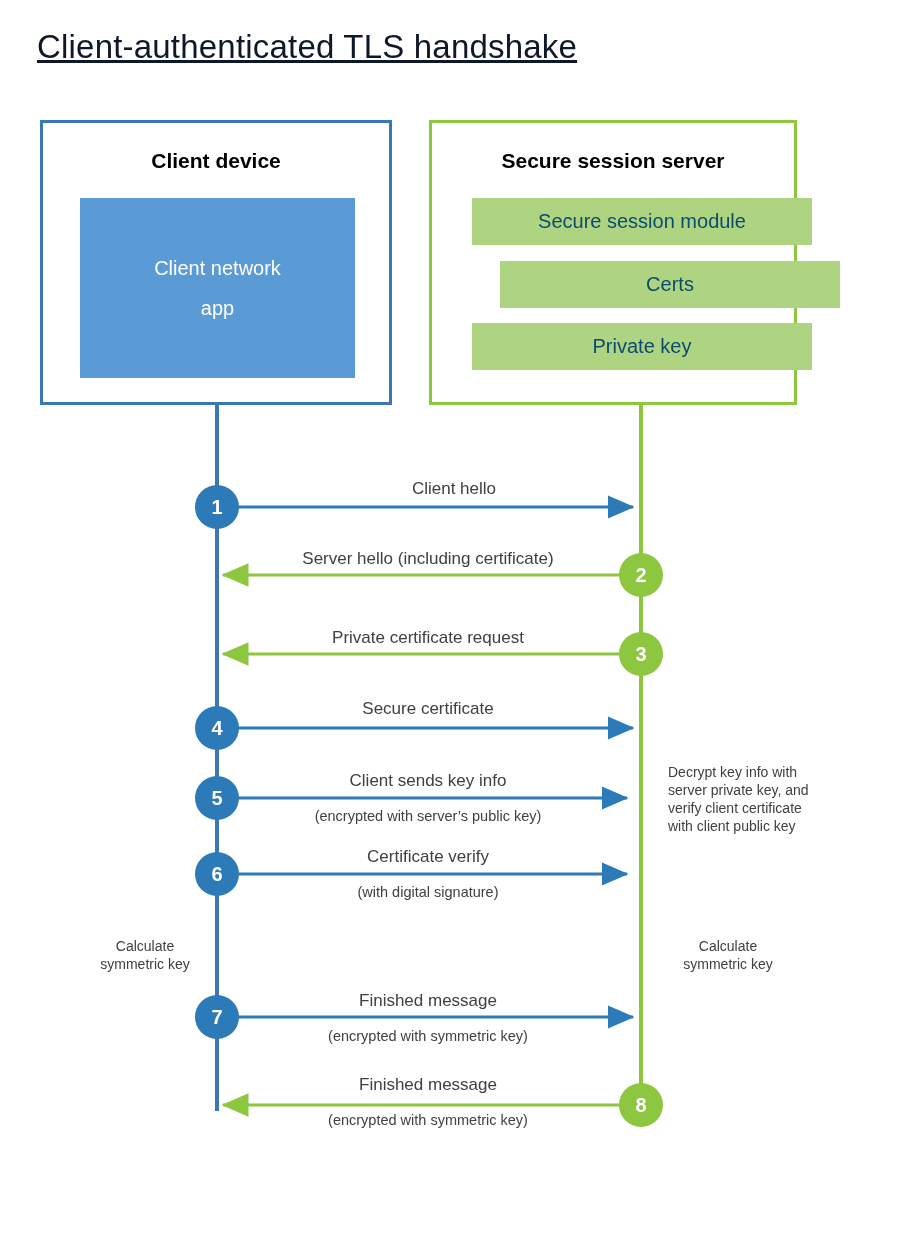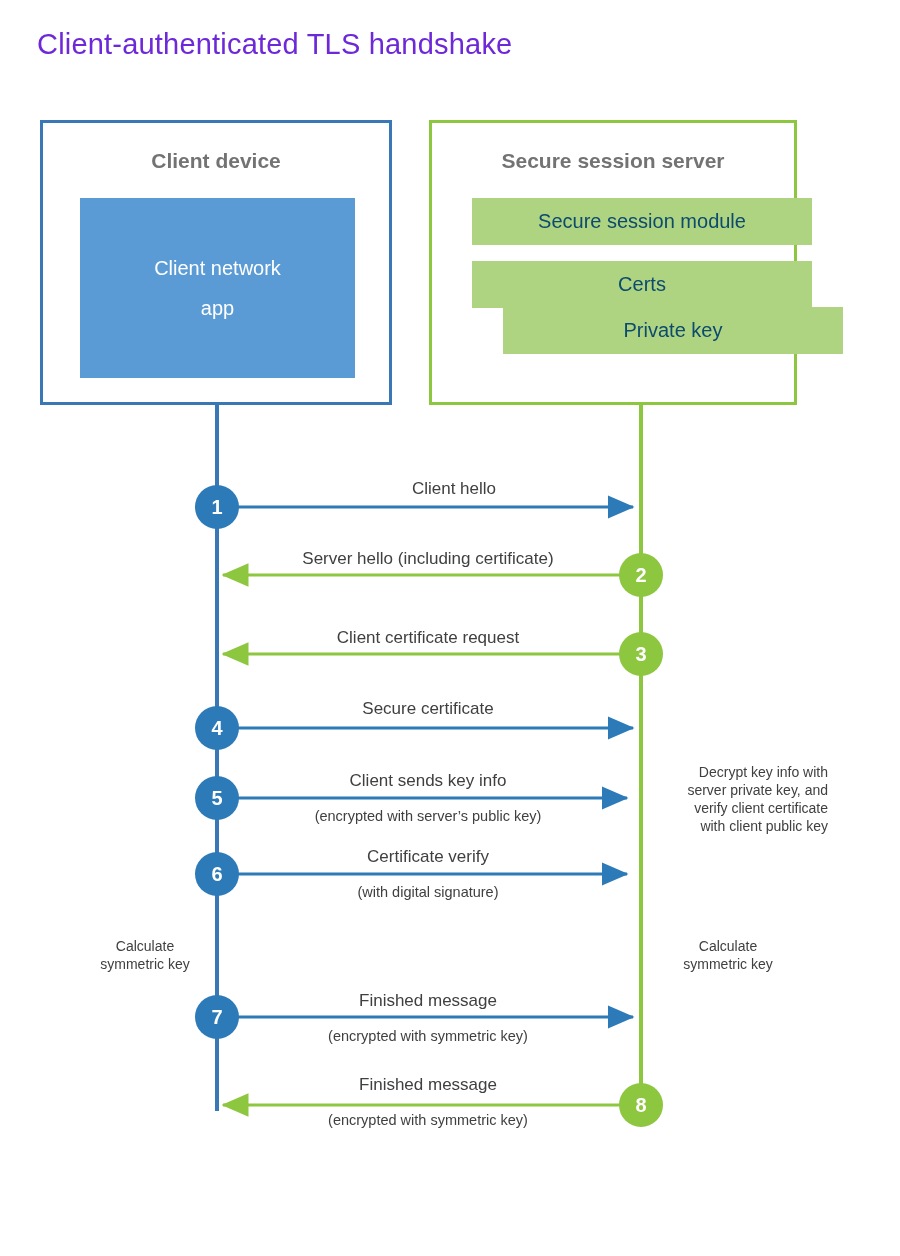--- a/index.html
+++ b/index.html
@@ -14,25 +14,26 @@
     font-family: "Liberation Sans", sans-serif;
     color: #404040;
     overflow: hidden;
   }
 
   
   #page-title {
     position: absolute;
     left: 37px;
     top: 28px;
-    font-size: 29px;
+    font-size: 33px;
     font-weight: 400;
-    color: #6d28d9;
+    color: #0f172a;
     letter-spacing: 0.2px;
     white-space: nowrap;
+    text-decoration: underline;
   }
 
   
   .party-box {
     position: absolute;
     background: #ffffff;
     box-sizing: border-box;
   }
   #client-box {
     left: 40px;
@@ -49,21 +50,21 @@
     border: 3px solid #8dc63f;
   }
   .party-title {
     position: absolute;
     left: 0;
     right: 0;
     top: 26px;
     text-align: center;
     font-size: 21px;
     font-weight: bold;
-    color: #737373;
+    color: #000000;
   }
 
   
   #client-app-block {
     position: absolute;
     left: 37px;
     top: 75px;
     width: 275px;
     height: 180px;
     background: #5b9bd5;
@@ -84,22 +85,22 @@
     height: 47px;
     background: #aed481;
     color: #0c4a6e;
     font-size: 20px;
     display: flex;
     align-items: center;
     justify-content: center;
     text-align: right;
   }
   .server-bar.b0 { top: 75px; }
-  .server-bar.b1 { top: 138px; }
-  .server-bar.b2 { top: 184px; margin-left: 31px; }
+  .server-bar.b1 { top: 138px; margin-left: 28px; }
+  .server-bar.b2 { top: 200px; }
 
   
   .lifeline {
     position: absolute;
     width: 4px;
   }
   #client-lifeline {
     left: 215px;
     top: 405px;
     height: 706px;
@@ -154,21 +155,21 @@
     white-space: nowrap;
   }
 
   
   .side-note {
     position: absolute;
     font-size: 14px;
     line-height: 18px;
     color: #404040;
   }
-  .side-note.right { text-align: right; }
+  .side-note.right { text-align: left; }
   .side-note.left  { text-align: center; }
 </style>
 </head>
 <body>
 
 <div id="page-title">Client-authenticated TLS handshake</div>
 
 <div class="party-box" id="client-box">
   <div class="party-title">Client device</div>
   <div id="client-app-block">
@@ -242,21 +243,21 @@
   <span>7</span>
   </div>
 <div class="step-circle green" style="left:619px; top:1083px;">
   <span>8</span>
   </div>
 
 <div class="msg-label" style="left:244px; top:479px; width:420px;">Client hello</div>
 
 <div class="msg-label" style="left:218px; top:549px; width:420px;">Server hello (including certificate)</div>
 
-<div class="msg-label" style="left:218px; top:628px; width:420px;">Client certificate request</div>
+<div class="msg-label" style="left:218px; top:628px; width:420px;">Private certificate request</div>
 
 <div class="msg-label" style="left:218px; top:699px; width:420px;">Secure certificate</div>
 
 <div class="msg-label" style="left:218px; top:771px; width:420px;">Client sends key info</div>
 <div class="msg-sublabel" style="left:218px; top:808px; width:420px;">(encrypted with server’s public key)</div>
 
 <div class="msg-label" style="left:218px; top:847px; width:420px;">Certificate verify</div>
 <div class="msg-sublabel" style="left:218px; top:884px; width:420px;">(with digital signature)</div>
 
 <div class="msg-label" style="left:218px; top:991px; width:420px;">Finished message</div>

